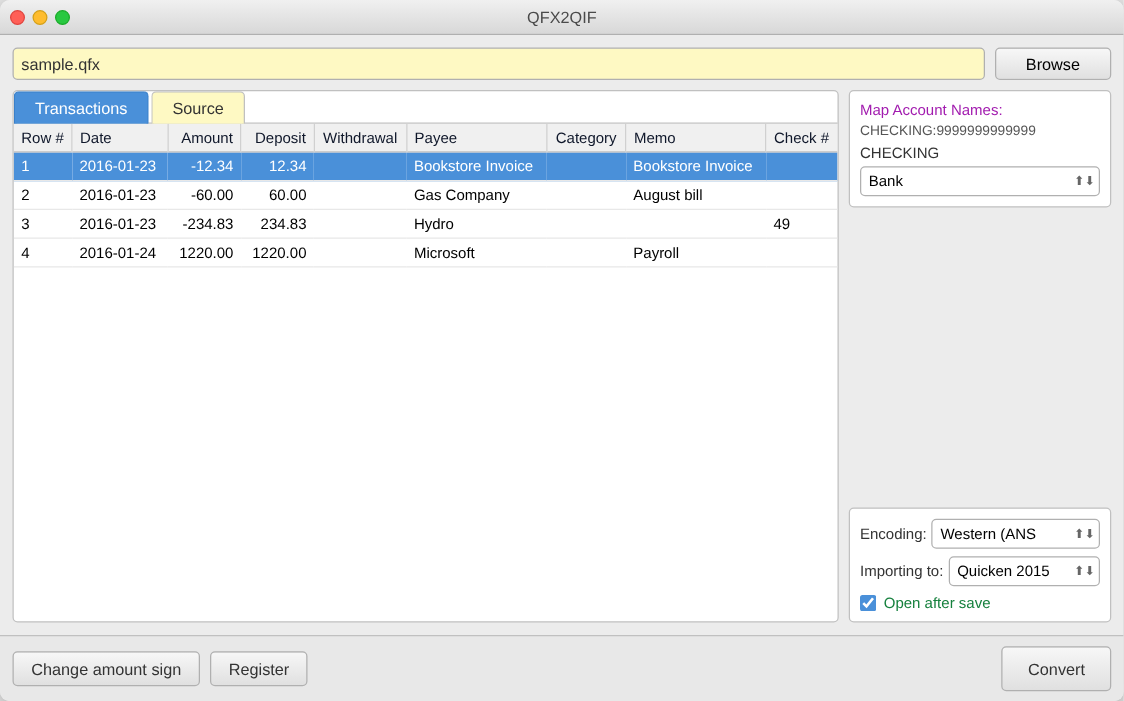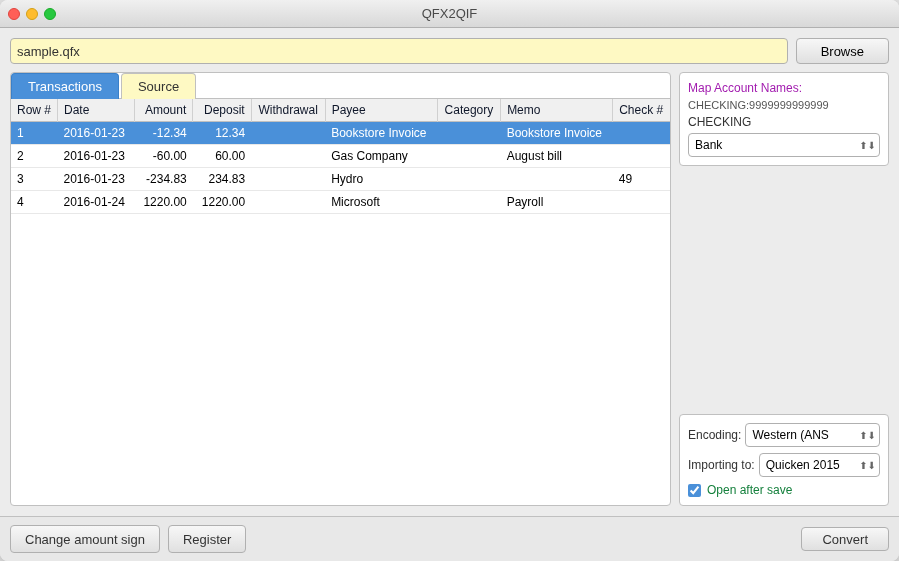--- a/index.html
+++ b/index.html
@@ -262,21 +262,21 @@
       padding: 0 14px;
       border: 1px solid #b0b0b0;
       border-radius: 4px;
       background: linear-gradient(to bottom, #f7f7f7, #e0e0e0);
       font-size: 13px;
       cursor: pointer;
       color: #333;
     }
     .convert-button {
       margin-left: auto;
-      height: 24px;
+      height: 36px;
       padding: 4px 20px;
       border: 1px solid #b0b0b0;
       border-radius: 4px;
       background: linear-gradient(to bottom, #f7f7f7, #e0e0e0);
       font-size: 13px;
       cursor: pointer;
       color: #333;
     }
     .spacer { flex: 1; }
   </style>

